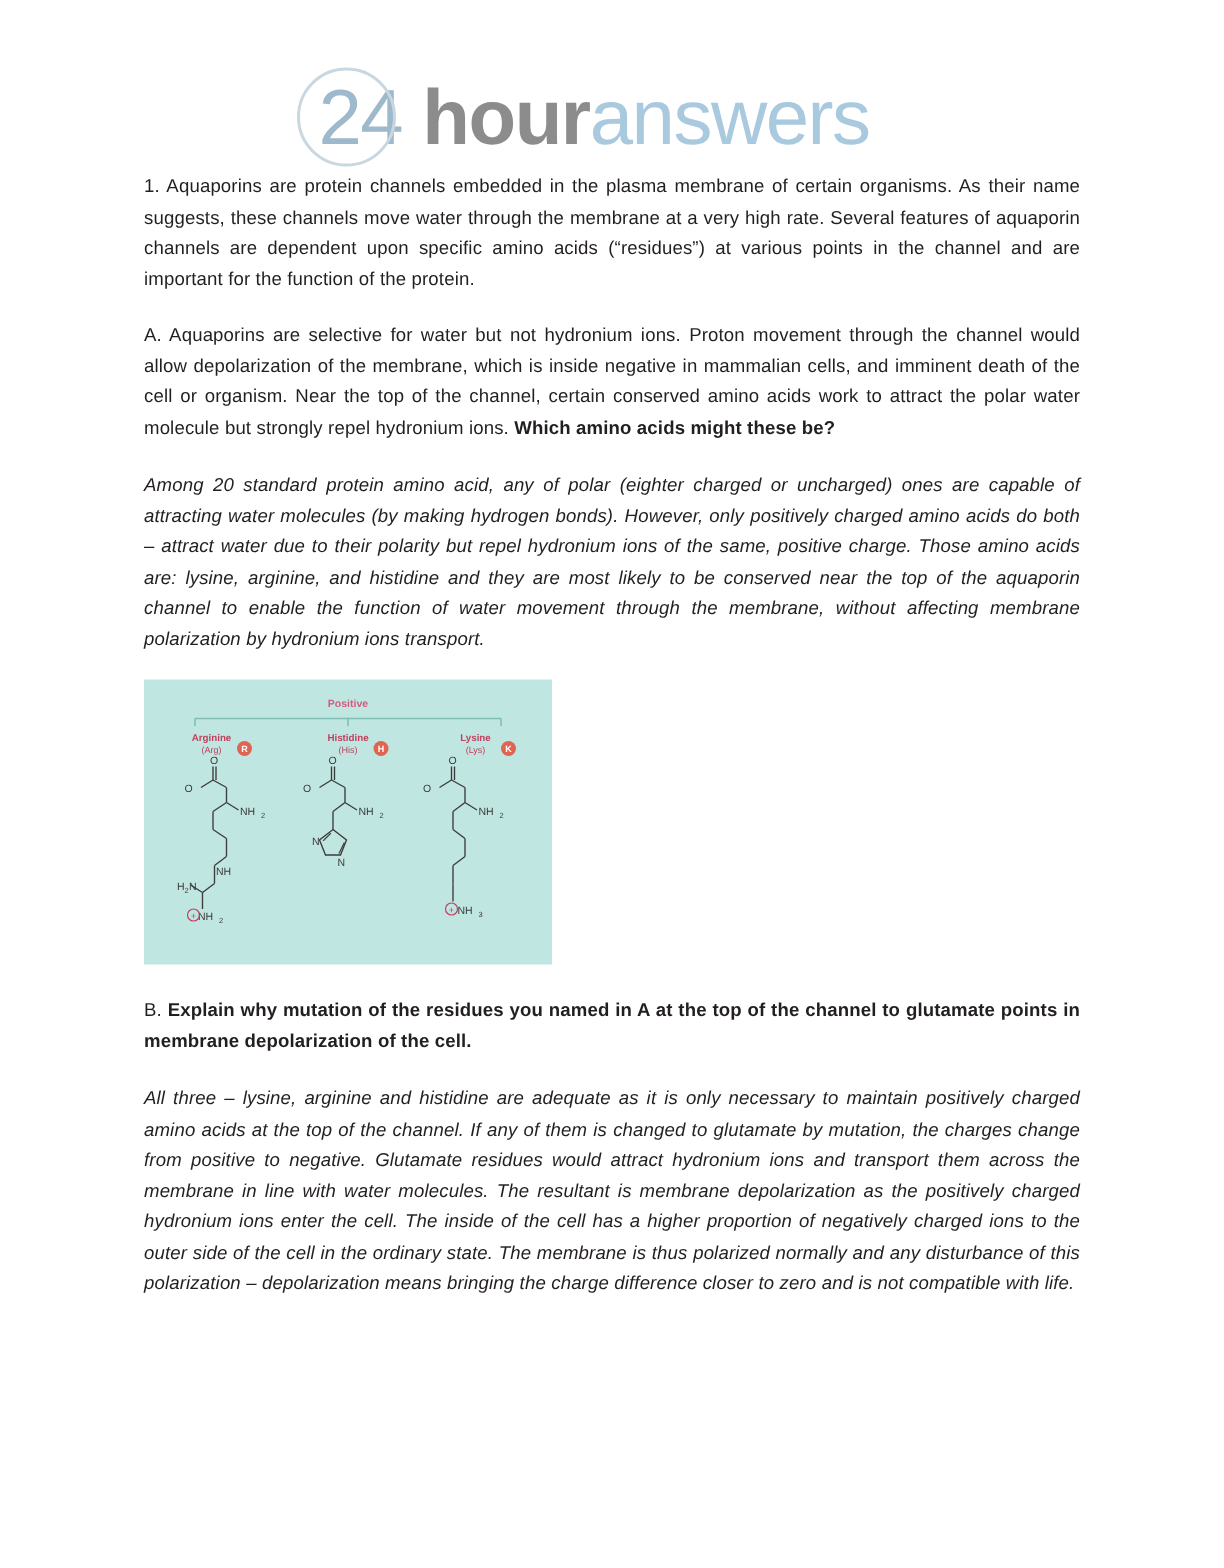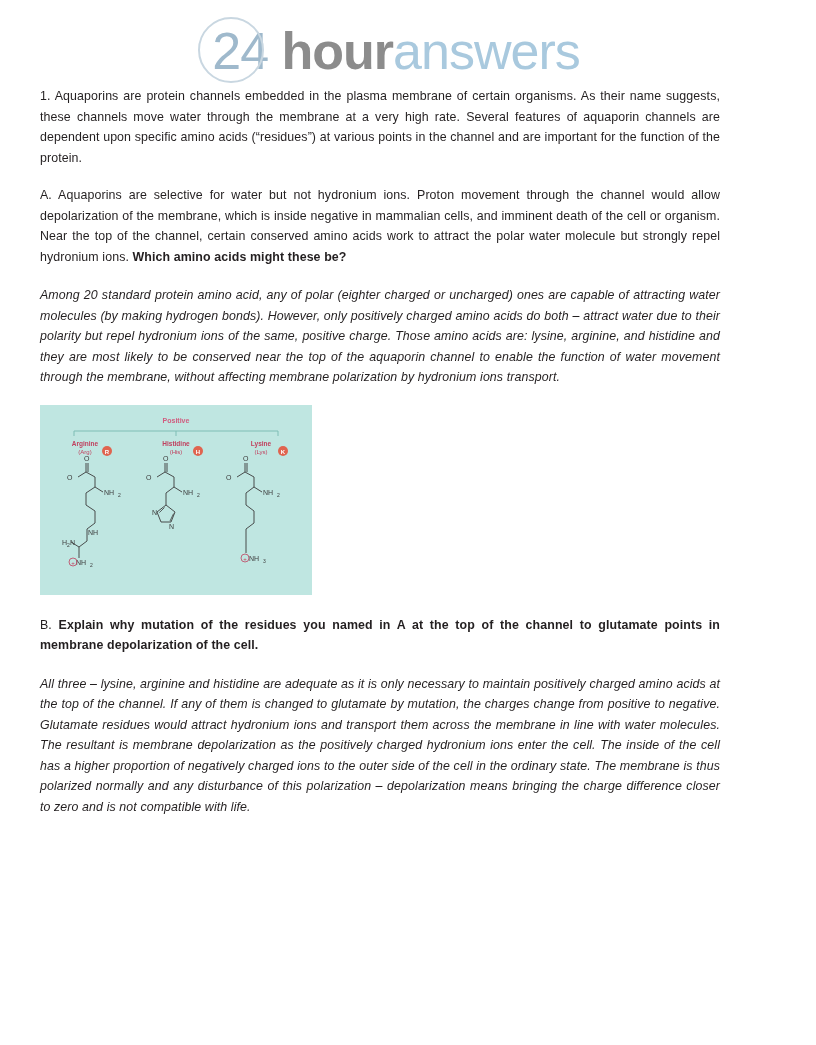--- a/index.html
+++ b/index.html
@@ -29,20 +29,21 @@
     user-select: none;
   }
   .logo {
     display: inline-block;
     font-size: 52px;
     line-height: 58px;
     letter-spacing: -1px;
     white-space: nowrap;
     position: relative;
     left: -12px;
+    margin-top: 28px;
   }
   .logo .num {
     color: #9fb9cc;
     font-weight: 400;
     position: relative;
   }
   .logo .circle {
     position: absolute;
     left: -14px;
     top: -5px;
@@ -54,21 +55,21 @@
   }
   .logo .hour {
     color: #8c8c8c;
     font-weight: 700;
   }
   .logo .answers {
     color: #a9c9de;
     font-weight: 400;
   }
   .content {
-    padding: 0 96px 0 40px;
+    padding: 0 96px 0 96px;
   }
   p {
     margin: 0 0 17px 0;
     font-size: 12.4px;
     line-height: 20.5px;
     text-align: justify;
     color: #231f20;
   }
   p.body-text {
     letter-spacing: 0.1px;

